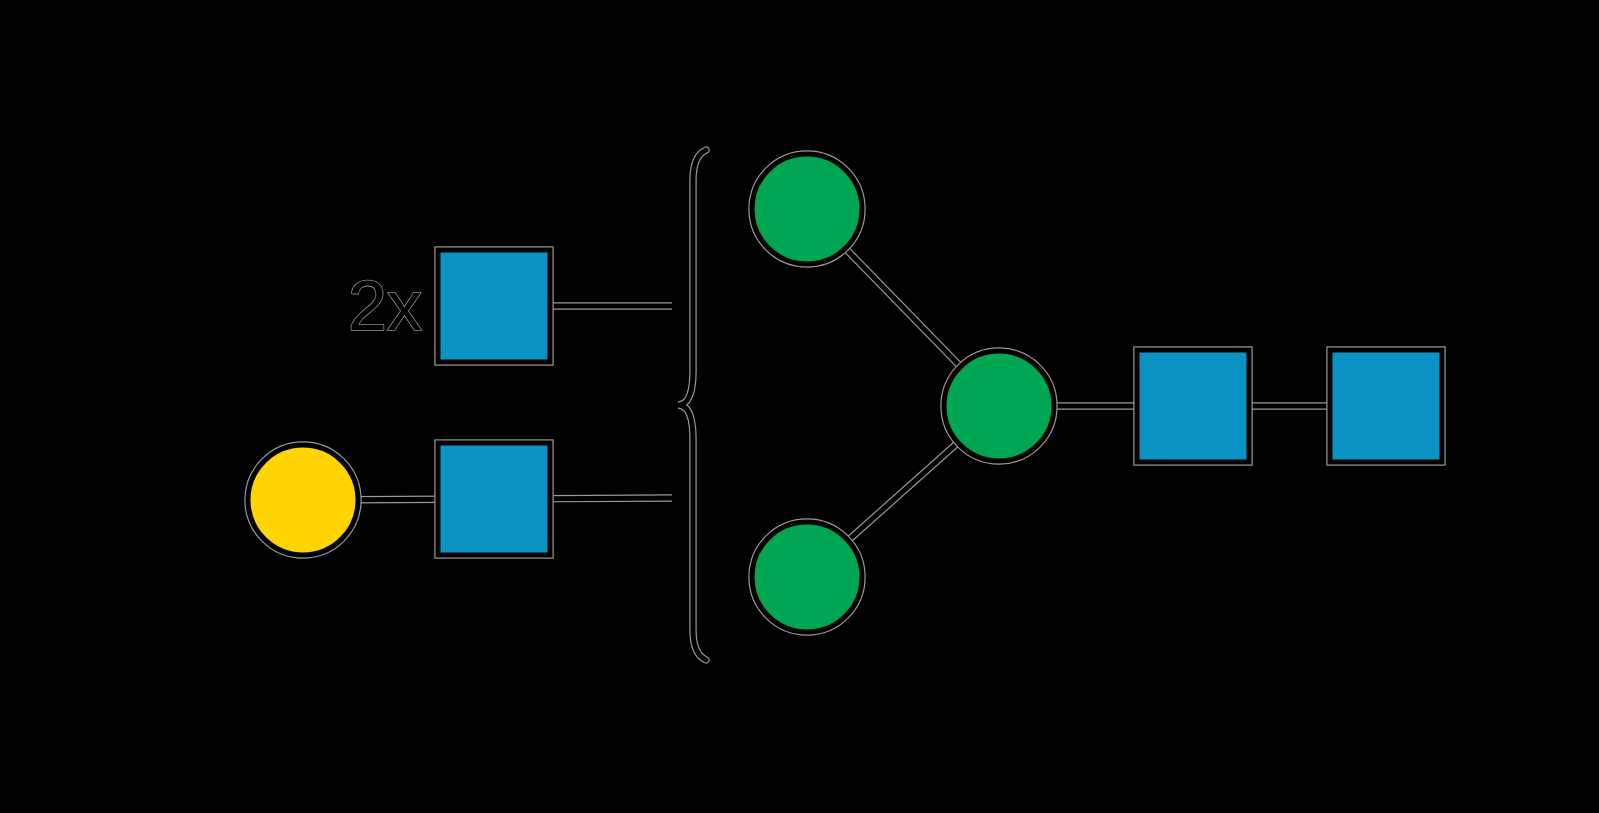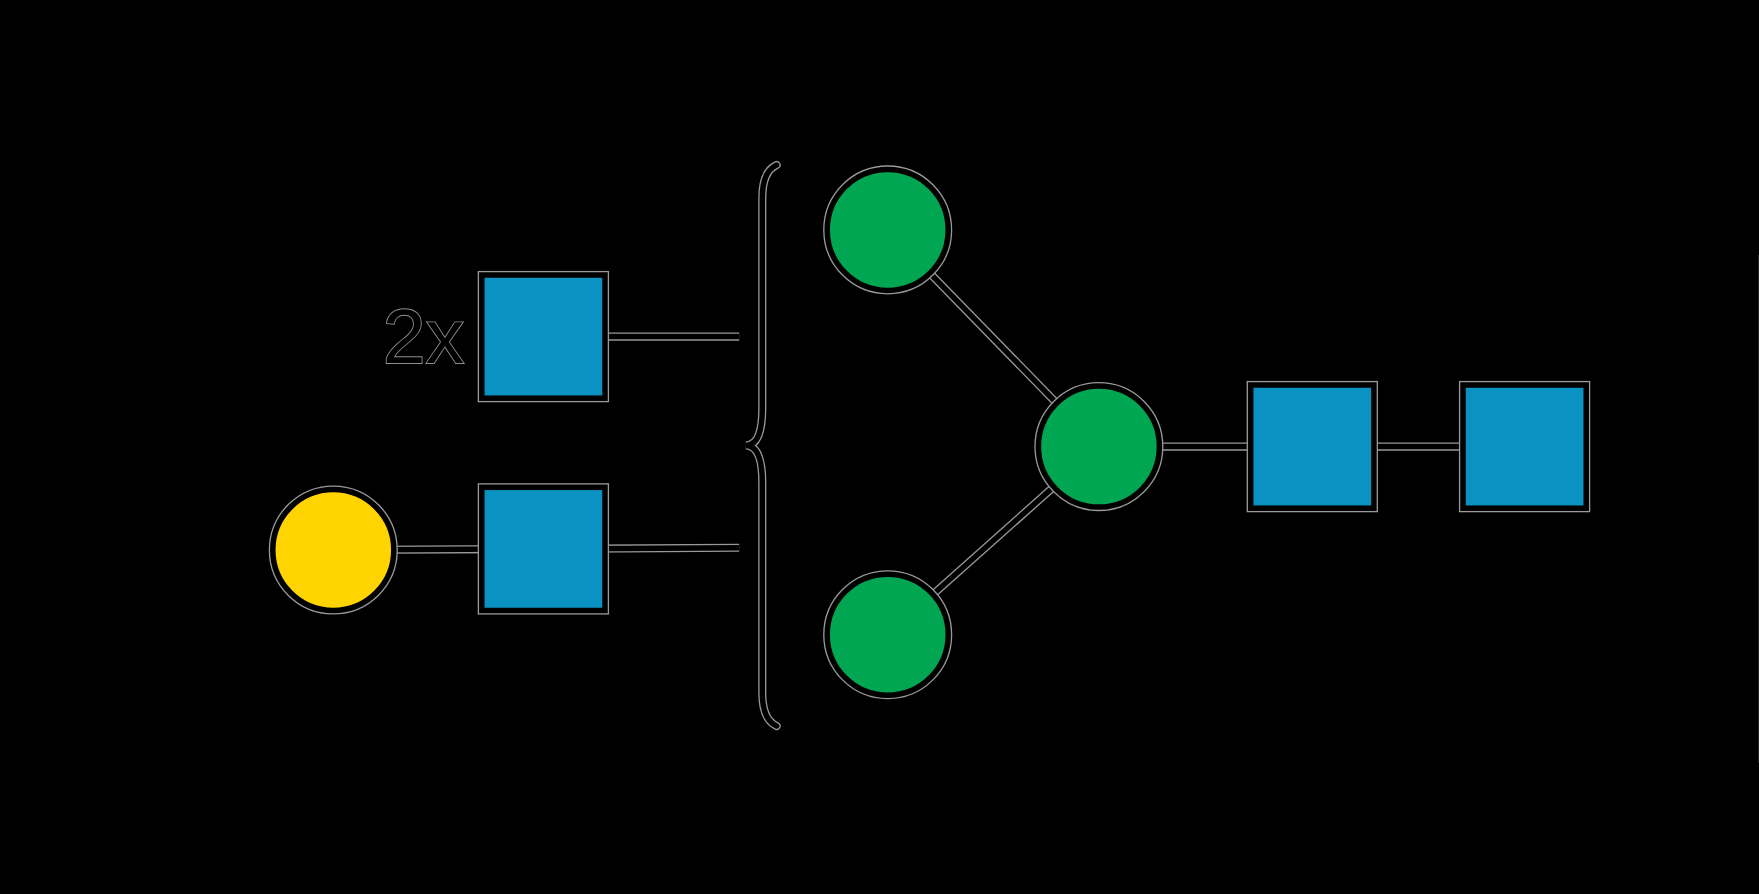--- a/index.html
+++ b/index.html
@@ -9,21 +9,21 @@
     background: #000000;
     width: 1599px;
     height: 813px;
     overflow: hidden;
     font-family: "Liberation Sans", "DejaVu Sans", sans-serif;
   }
   .stage {
     position: relative;
     width: 1599px;
     height: 813px;
-    background: #fef9c3;
+    background: #737373;
   }
   svg.figure {
     display: block;
     width: 1599px;
     height: 813px;
   }
   svg.figure text {
     font-family: "Liberation Sans", "DejaVu Sans", sans-serif;
   }
 </style>

